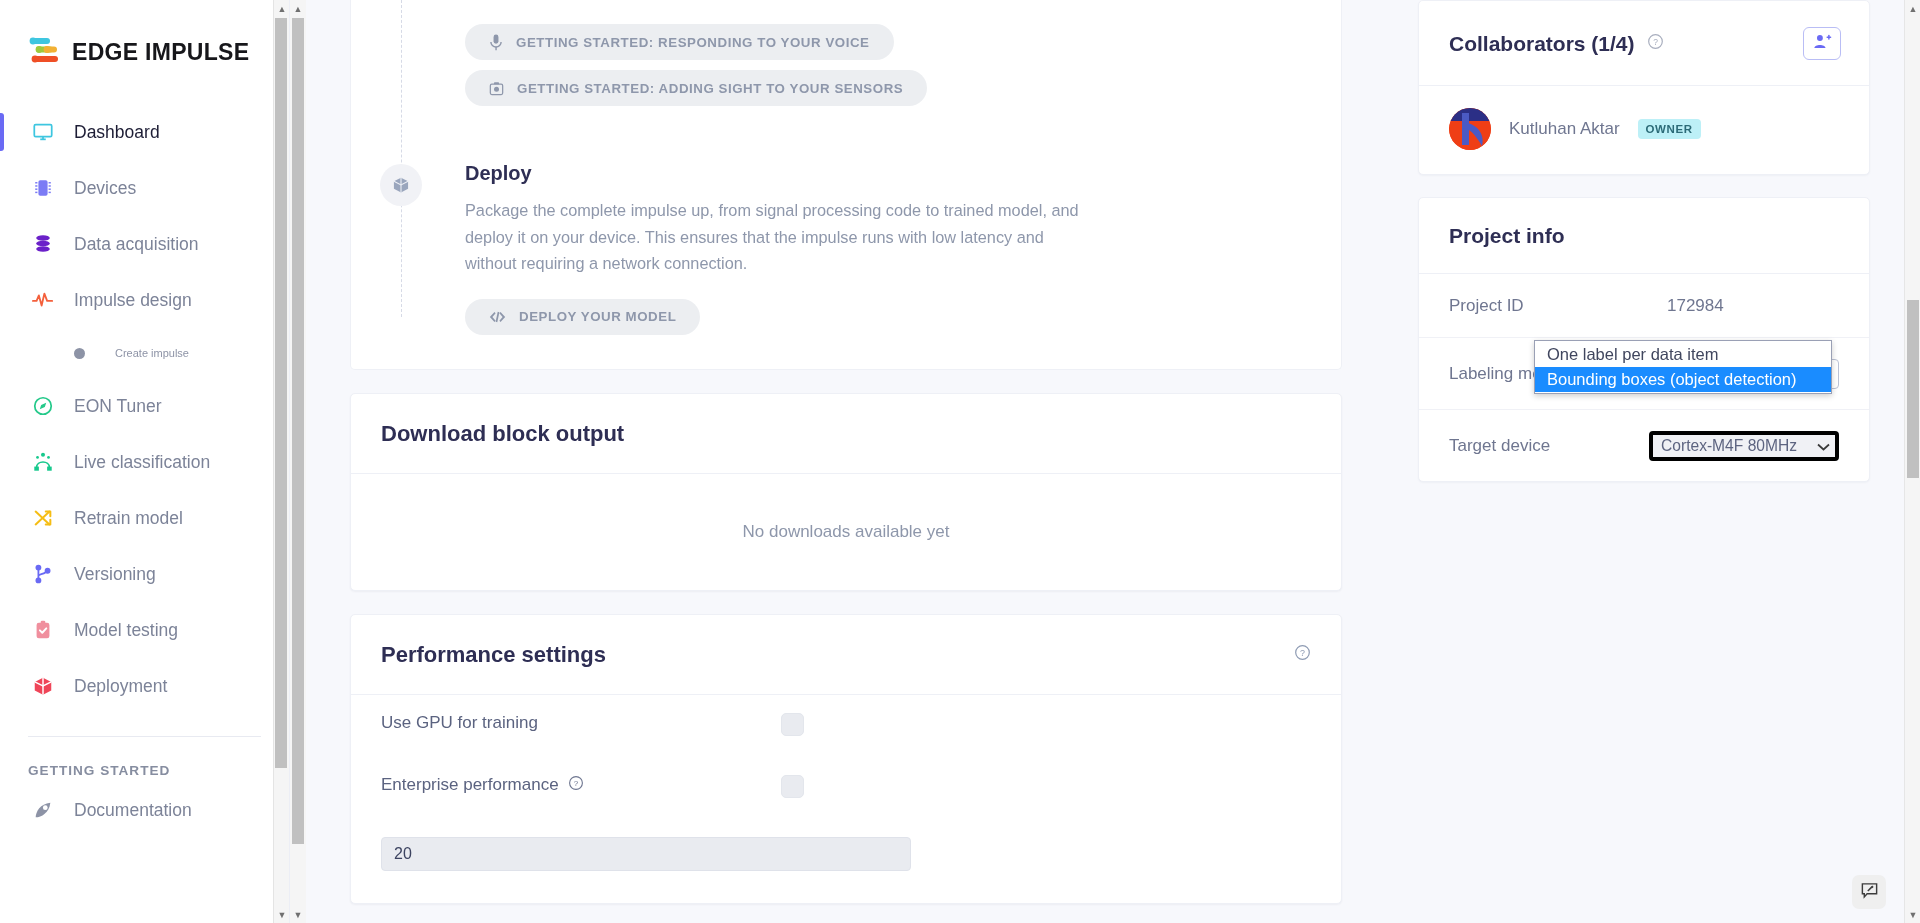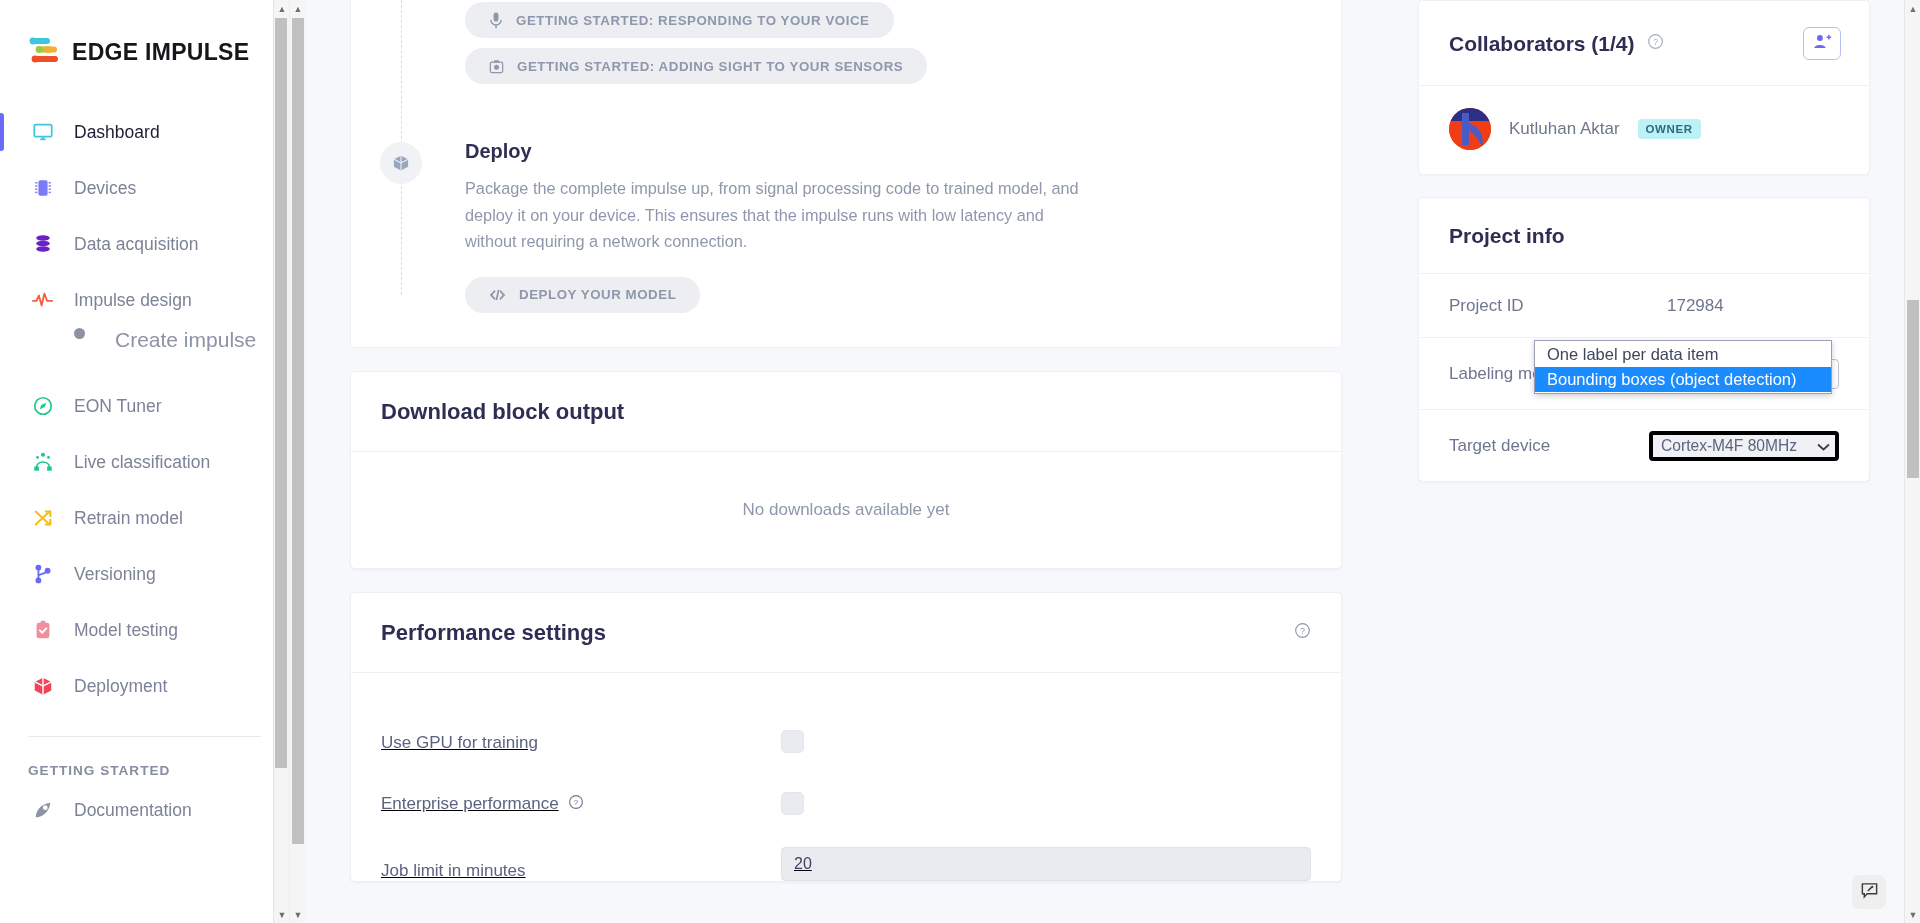--- a/index.html
+++ b/index.html
@@ -36,22 +36,22 @@
   .nav-item .ic {
     width: 30px; height: 26px; flex: 0 0 30px; margin-right: 16px;
     display: flex; align-items: center; justify-content: center;
   }
   .nav-item.active { color: #1d1d35; }
   .nav-item.active::before {
     content: ""; position: absolute; left: 0; top: 9px;
     width: 4px; height: 38px; background: #6a6af4; border-radius: 0 3px 3px 0;
   }
   .nav-sub {
-    display: flex; height: 50px;
-    padding-left: 74px; font-size: 21px; color: #8d93a6; cursor: pointer;
+    display: flex; align-items: center; height: 50px;
+    padding-left: 74px; font-size: 11px; color: #8d93a6; cursor: pointer;
   }
   .nav-sub .dot {
     width: 11px; height: 11px; border-radius: 50%;
     background: #8d93a6; margin-right: 30px; flex: 0 0 11px;
   }
   .nav-div {
     margin: 22px 28px 0 28px; height: 1px; background: #e8eaf1;
   }
   .nav-section {
     padding: 26px 0 4px 28px; font-size: 13.6px; font-weight: bold;
@@ -120,21 +120,21 @@
     background: #f1f2f6; display: flex; align-items: center; justify-content: center;
   }
   .tl-h { font-size: 20px; font-weight: bold; color: #2e2e54; margin-bottom: 12px;}
   .tl-p { font-size: 16.3px; line-height: 1.63; color: #8e97ab; width: 620px; }
 
   .empty-row {
     height: 116px; display: flex; align-items: center; justify-content: center;
     font-size: 17px; color: #8e97ab;
   }
   .form-row {
-    display: flex; align-items: flex-end; padding: 0 30px; height: 62px; text-decoration: underline;
+    display: flex; align-items: flex-start; padding: 0 30px; height: 62px;
   }
   .form-label {
     width: 400px; font-size: 17px; color: #5b6380;
     display: flex; align-items: center; gap: 9px;
   }
   .checkbox {
     width: 23px; height: 23px; border-radius: 5px;
     background: #e9ebf0; border: 1px solid #e3e6ec; cursor: pointer;
   }
   .text-input {
@@ -431,21 +431,21 @@
       <div class="main-thumb"></div>
       <div class="ms-arrow" style="bottom:0">▼</div>
     </div>
 
     <div class="main-inner">
       <div class="content-col">
 
         <div class="timeline-card">
           <div class="tl-line"></div>
 
-          <div style="padding-top:2px">
+          <div style="padding-top:24px">
             <div class="pill">
               <span class="pic">
                 <svg width="14" height="17" viewBox="0 0 14 18" fill="#8e97ab">
                   <rect x="4.4" y="0.6" width="5.2" height="9.6" rx="2.6"></rect>
                   <path d="M1.6 8.4 a5.4 5.4 0 0 0 10.8 0" fill="none" stroke="#8e97ab" stroke-width="1.5"></path>
                   <rect x="6.3" y="13.6" width="1.5" height="3.6"></rect>
                 </svg>
               </span>
               <span>GETTING STARTED: RESPONDING TO YOUR VOICE</span>
             </div>
@@ -519,21 +519,20 @@
                 <svg width="16" height="16" viewBox="0 0 20 20" fill="none" stroke="#6e7690" stroke-width="1.4">
                   <circle cx="10" cy="10" r="8"></circle>
                   <text x="10" y="14" font-size="10" text-anchor="middle" fill="#6e7690" stroke="none" font-family="Liberation Sans, sans-serif">?</text>
                 </svg>
               </span>
             </span>
             <span class="checkbox"></span>
           </div>
 
           <div class="form-row" style="height:66px">
-            <span class="form-label">Job limit in minutes</span>
             <input class="text-input" type="text" value="20" style="">
           </div>
         </div>
 
       </div>
     </div>
   </section>
 
   <aside class="rail">
 

